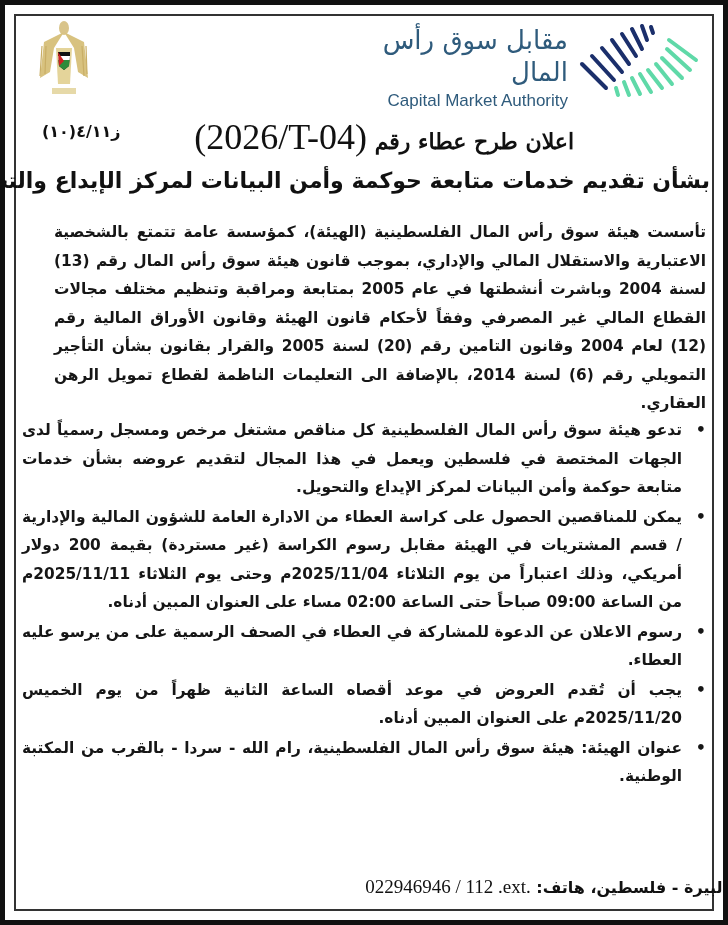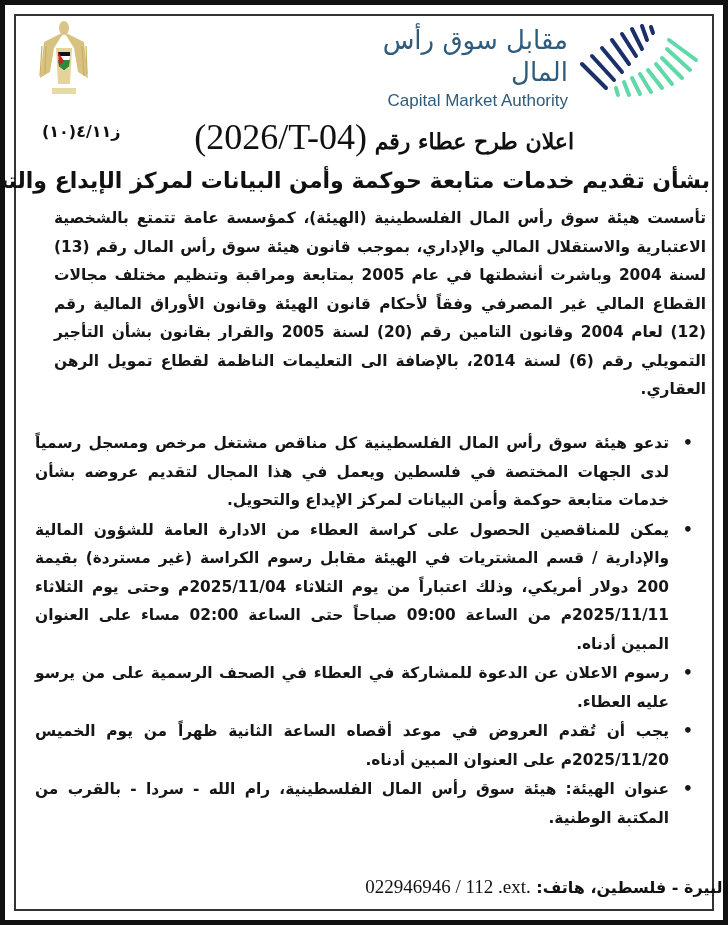--- a/index.html
+++ b/index.html
@@ -20,22 +20,22 @@
     .logo-en { font-family: "Liberation Sans", sans-serif; font-size: 17px; color: #2f5b7c; line-height: 22px; margin-top: 2px; }
 
     .title-row { position: absolute; top: 116px; left: 14px; right: 14px; height: 40px; direction: rtl; }
     .title-main { position: absolute; right: 140px; top: 0; font-family: "DejaVu Serif", serif; font-weight: bold; font-size: 22px; color: #111; white-space: nowrap; }
     .title-main .num { font-family: "Liberation Serif", serif; font-weight: normal; font-size: 36px; }
     .ref-code { position: absolute; left: 4px; top: 6px; font-family: "DejaVu Sans", sans-serif; font-weight: bold; font-size: 16px; color: #111; direction: rtl; white-space: nowrap; margin-left: 24px; }
 
     .subject { position: absolute; top: 168px; left: 18px; right: 18px; text-align: center; direction: rtl; font-family: "DejaVu Sans", sans-serif; font-weight: bold; font-size: 22px; color: #111; white-space: nowrap; letter-spacing: -0.3px; }
 
     .body-text { position: absolute; left: 14px; right: 22px; direction: rtl; text-align: justify; text-align-last: right; font-family: "DejaVu Sans", sans-serif; font-weight: bold; font-size: 15.4px; line-height: 28.5px; color: #161616; }
-    .intro { top: 204px; padding-left: 40px; }
-    .bullets { position: absolute; left: 22px; right: 16px; top: 416px; direction: rtl; margin: 13px; padding: 0; list-style: none; font-family: "DejaVu Sans", sans-serif; font-weight: bold; font-size: 15.4px; line-height: 28.5px; color: #161616; }
+    .intro { top: 218px; padding-left: 40px; }
+    .bullets { position: absolute; left: 22px; right: 16px; top: 416px; direction: rtl; margin: 0; padding: 0; list-style: none; font-family: "DejaVu Sans", sans-serif; font-weight: bold; font-size: 15.4px; line-height: 28.5px; color: #161616; }
     .bullets li { position: relative; padding-right: 30px; text-align: justify; text-align-last: right; margin-bottom: 1px; }
     .bullets li::before { content: "•"; position: absolute; right: 6px; top: 0; font-size: 16px; }
     .footer-line { position: absolute; top: 876px; left: 0; right: 0; text-align: right; direction: rtl; font-family: "DejaVu Sans", sans-serif; font-weight: bold; font-size: 16px; color: #111; }
     .footer-line .ltr { direction: ltr; unicode-bidi: embed; font-family: "Liberation Serif", serif; font-weight: normal; font-size: 19px; }
   </style>
 </head>
 <body>
 
 <div class="frame-outer">
   <div class="frame-inner"></div>

